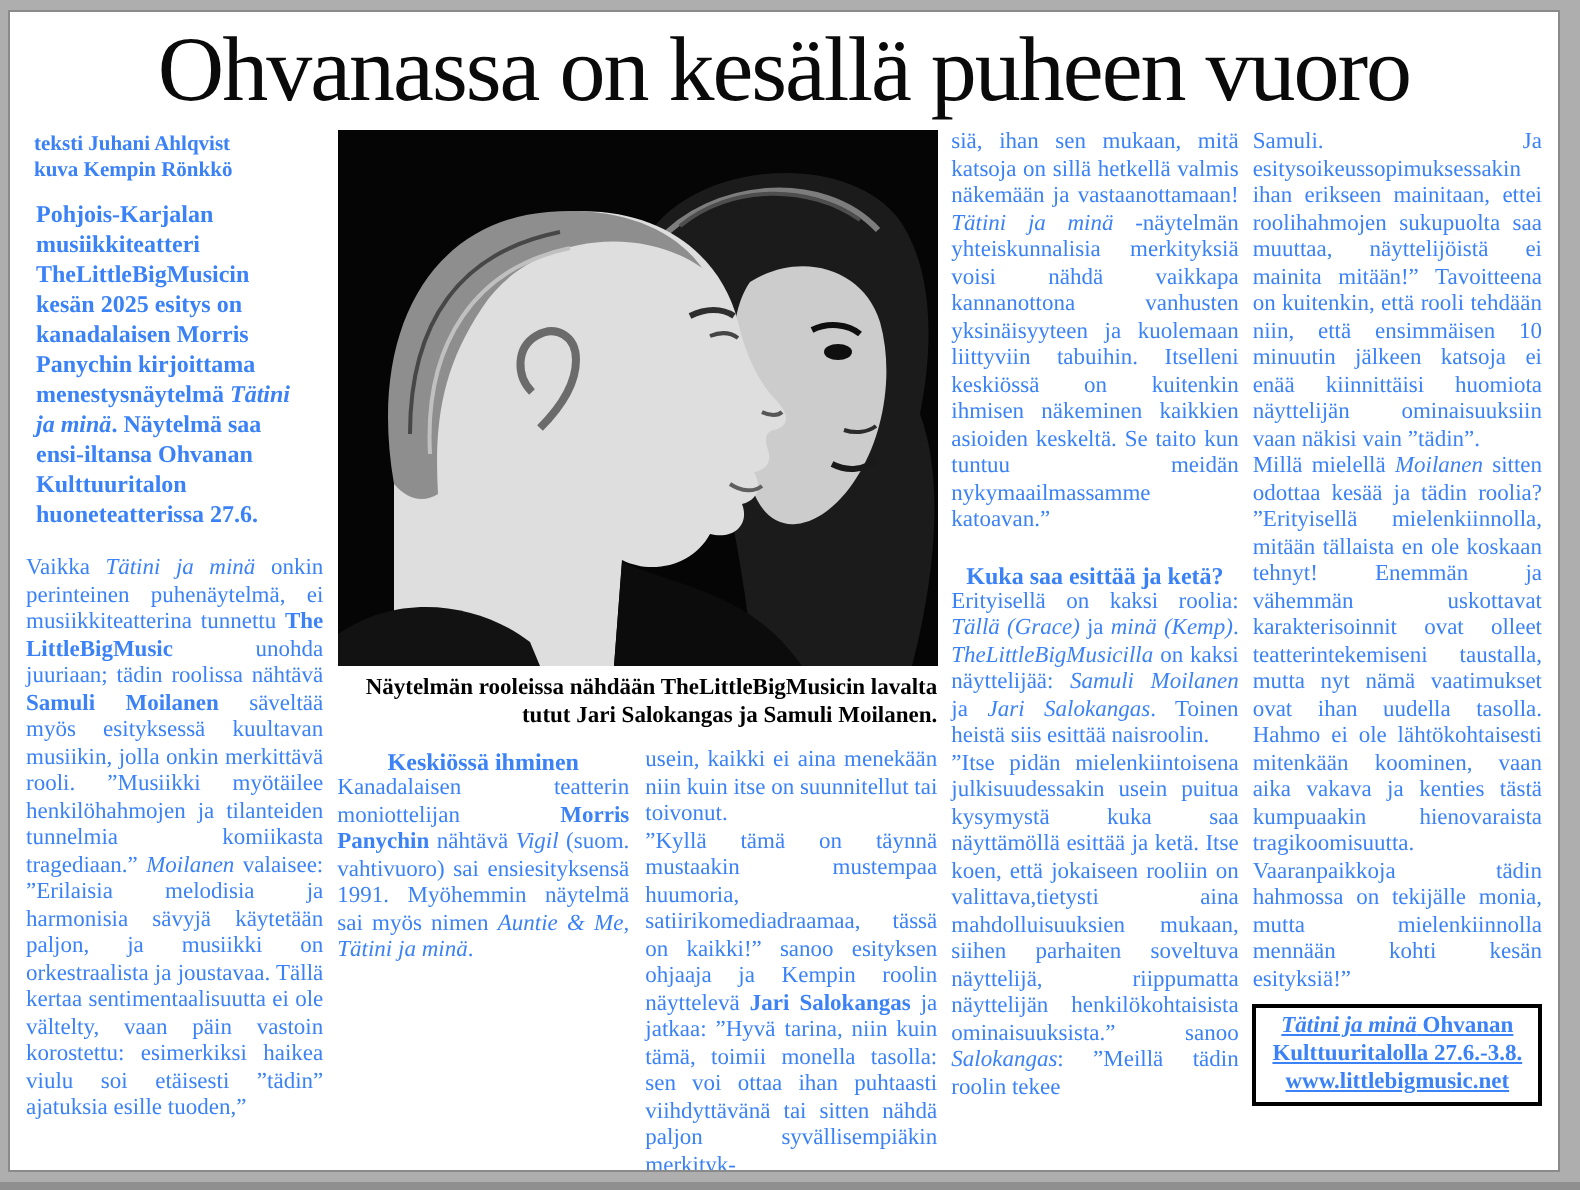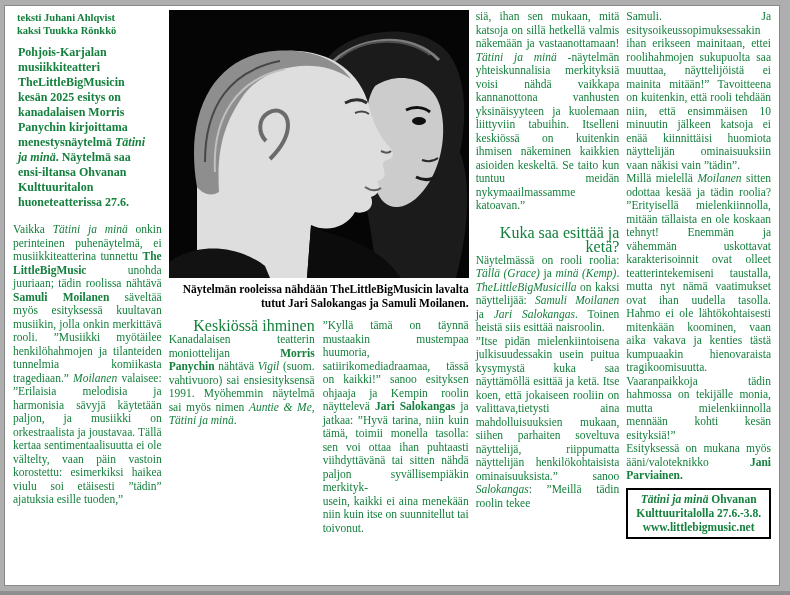--- a/index.html
+++ b/index.html
@@ -23,23 +23,23 @@
     margin:0 0 5px 0;
     font-size:46px;
     line-height:50px;
     font-weight:400;
     letter-spacing:-1px;
     text-align:center;
     color:#0a0a0a;
     white-space:nowrap;
   }
   .cols{display:flex;gap:7px;}
-  .col{color:#15803d;}
+  .col{color:#3b82f6;}
   .col p{margin:0;text-align:justify;font-size:11.5px;line-height:13.5px;}
-  .col h3{margin:0;font-size:16px;line-height:14px;font-weight:normal;text-align:right;}
+  .col h3{margin:0;font-size:12px;line-height:14px;font-weight:bold;text-align:center;}
   .col h3.mt{margin-top:13px;}
   .col1{width:150px;}
   .mid{width:300px;flex:none;}
   .col4{width:145px;}
   .col5{width:146px;}
   .byline{font-size:10.5px;line-height:12.5px;font-weight:bold;margin:2px 0 8px 4px;}
   p.lead{
     font-weight:bold;
     text-align:left;
     font-size:12px !important;
@@ -61,41 +61,43 @@
   }
   .subcols{display:flex;gap:8px;}
   .subcol{width:146px;}
   .infobox{
     border:2px solid #000;
     margin-top:5px;
     padding:2px 3px 3px 3px;
     text-align:center;
     font-size:11.5px;
     line-height:14px;
+    text-decoration:underline;
   }
   .b{font-weight:bold;}
   .i{font-style:italic;}
   
   .edge-bottom{
     position:absolute;left:0;bottom:0;width:790px;height:4px;
     background:#8f8f8f;
   }
 </style>
 </head>
 <body>
 
 <div class="frame">
 
+  <h1 class="title">Ohvanassa on kesällä puheen vuoro</h1>
 
   <div class="cols">
 
     <div class="col col1">
       <div class="byline">
         <div>teksti Juhani Ahlqvist</div>
-        <div>kaksi Tuukka Rönkkö</div>
+        <div>kuva Kempin Rönkkö</div>
       </div>
       <p class="lead"><span class="b">Pohjois-Karjalan musiikkiteatteri TheLittleBigMusicin kesän 2025 esitys on kanadalaisen Morris Panychin kirjoittama menestysnäytelmä </span><span class="b i">Tätini ja minä</span><span class="b">. Näytelmä saa ensi-iltansa Ohvanan Kulttuuritalon huoneteatterissa 27.6.</span></p>
       <p><span>Vaikka </span><span class="i">Tätini ja minä</span><span> onkin perinteinen puhenäytelmä, ei musiikkiteatterina tunnettu </span><span class="b">The LittleBigMusic</span><span> unohda juuriaan; tädin roolissa nähtävä </span><span class="b">Samuli Moilanen</span><span> säveltää myös esityksessä kuultavan musiikin, jolla onkin merkittävä rooli. ”Musiikki myötäilee henkilöhahmojen ja tilanteiden tunnelmia komiikasta tragediaan.” </span><span class="i">Moilanen</span><span> valaisee: ”Erilaisia melodisia ja harmonisia sävyjä käytetään paljon, ja musiikki on orkestraalista ja joustavaa. Tällä kertaa sentimentaalisuutta ei ole vältelty, vaan päin vastoin korostettu: esimerkiksi haikea viulu soi etäisesti ”tädin” ajatuksia esille tuoden,”</span></p>
     </div>
 
     <div class="mid">
       <div class="photo">
         <svg width="300" height="268" viewBox="0 0 300 268" xmlns="http://www.w3.org/2000/svg" aria-hidden="true">
           <rect width="300" height="268" fill="#050505"></rect>
 
@@ -129,36 +131,35 @@
       </div>
       <p class="caption">Näytelmän rooleissa nähdään TheLittleBigMusicin lavalta tutut Jari Salokangas ja Samuli Moilanen.</p>
       <div class="subcols">
 
         <div class="col subcol">
           <h3>Keskiössä ihminen</h3>
           <p><span>Kanadalaisen teatterin moniottelijan </span><span class="b">Morris Panychin</span><span> nähtävä </span><span class="i">Vigil</span><span> (suom. vahtivuoro) sai ensiesityksensä 1991. Myöhemmin näytelmä sai myös nimen </span><span class="i">Auntie &amp; Me, Tätini ja minä</span><span>.</span></p>
         </div>
 
         <div class="col subcol">
+          <p><span>usein, kaikki ei aina menekään niin kuin itse on suunnitellut tai toivonut.</span></p>
           <p><span>”Kyllä tämä on täynnä mustaakin mustempaa huumoria, satiirikomediadraamaa, tässä on kaikki!” sanoo esityksen ohjaaja ja Kempin roolin näyttelevä </span><span class="b">Jari Salokangas</span><span> ja jatkaa: ”Hyvä tarina, niin kuin tämä, toimii monella tasolla: sen voi ottaa ihan puhtaasti viihdyttävänä tai sitten nähdä paljon syvällisempiäkin merkityk-</span></p>
-          <p><span>usein, kaikki ei aina menekään niin kuin itse on suunnitellut tai toivonut.</span></p>
         </div>
       </div>
     </div>
 
     <div class="col col4">
       <p><span>siä, ihan sen mukaan, mitä katsoja on sillä hetkellä valmis näkemään ja vastaanottamaan! </span><span class="i">Tätini ja minä</span><span> -näytelmän yhteiskunnalisia merkityksiä voisi nähdä vaikkapa kannanottona vanhusten yksinäisyyteen ja kuolemaan liittyviin tabuihin. Itselleni keskiössä on kuitenkin ihmisen näkeminen kaikkien asioiden keskeltä. Se taito kun tuntuu meidän nykymaailmassamme katoavan.”</span></p>
       <h3 class="mt">Kuka saa esittää ja ketä?</h3>
-      <p><span>Näytelmässä on rooli roolia: </span><span class="i">Tällä (Grace)</span><span> ja </span><span class="i">minä (Kemp)</span><span>. </span><span class="i">TheLittleBigMusicilla</span><span> on kaksi näyttelijää: </span><span class="i">Samuli Moilanen</span><span> ja </span><span class="i">Jari Salokangas</span><span>. Toinen heistä siis esittää naisroolin.</span></p>
+      <p><span>Erityisellä on kaksi roolia: </span><span class="i">Tällä (Grace)</span><span> ja </span><span class="i">minä (Kemp)</span><span>. </span><span class="i">TheLittleBigMusicilla</span><span> on kaksi näyttelijää: </span><span class="i">Samuli Moilanen</span><span> ja </span><span class="i">Jari Salokangas</span><span>. Toinen heistä siis esittää naisroolin.</span></p>
       <p><span>”Itse pidän mielenkiintoisena julkisuudessakin usein puitua kysymystä kuka saa näyttämöllä esittää ja ketä. Itse koen, että jokaiseen rooliin on valittava,tietysti aina mahdolluisuuksien mukaan, siihen parhaiten soveltuva näyttelijä, riippumatta näyttelijän henkilökohtaisista ominaisuuksista.” sanoo </span><span class="i">Salokangas</span><span>: ”Meillä tädin roolin tekee</span></p>
     </div>
 
     <div class="col col5">
       <p><span>Samuli. Ja esitysoikeussopimuksessakin ihan erikseen mainitaan, ettei roolihahmojen sukupuolta saa muuttaa, näyttelijöistä ei mainita mitään!” Tavoitteena on kuitenkin, että rooli tehdään niin, että ensimmäisen 10 minuutin jälkeen katsoja ei enää kiinnittäisi huomiota näyttelijän ominaisuuksiin vaan näkisi vain ”tädin”.</span></p>
       <p><span>Millä mielellä </span><span class="i">Moilanen</span><span> sitten odottaa kesää ja tädin roolia? ”Erityisellä mielenkiinnolla, mitään tällaista en ole koskaan tehnyt! Enemmän ja vähemmän uskottavat karakterisoinnit ovat olleet teatterintekemiseni taustalla, mutta nyt nämä vaatimukset ovat ihan uudella tasolla. Hahmo ei ole lähtökohtaisesti mitenkään koominen, vaan aika vakava ja kenties tästä kumpuaakin hienovaraista tragikoomisuutta. Vaaranpaikkoja tädin hahmossa on tekijälle monia, mutta mielenkiinnolla mennään kohti kesän esityksiä!”</span></p>
-      <p><span>Esityksessä on mukana myös ääni/valoteknikko </span><span class="b">Jani Parviainen.</span></p>
       <div class="infobox"><span class="b i">Tätini ja minä</span><span class="b"> Ohvanan Kulttuuritalolla 27.6.-3.8. www.littlebigmusic.net</span></div>
     </div>
 
   </div>
 </div>
 
 <div class="edge-bottom"></div>
 
 </body></html>

